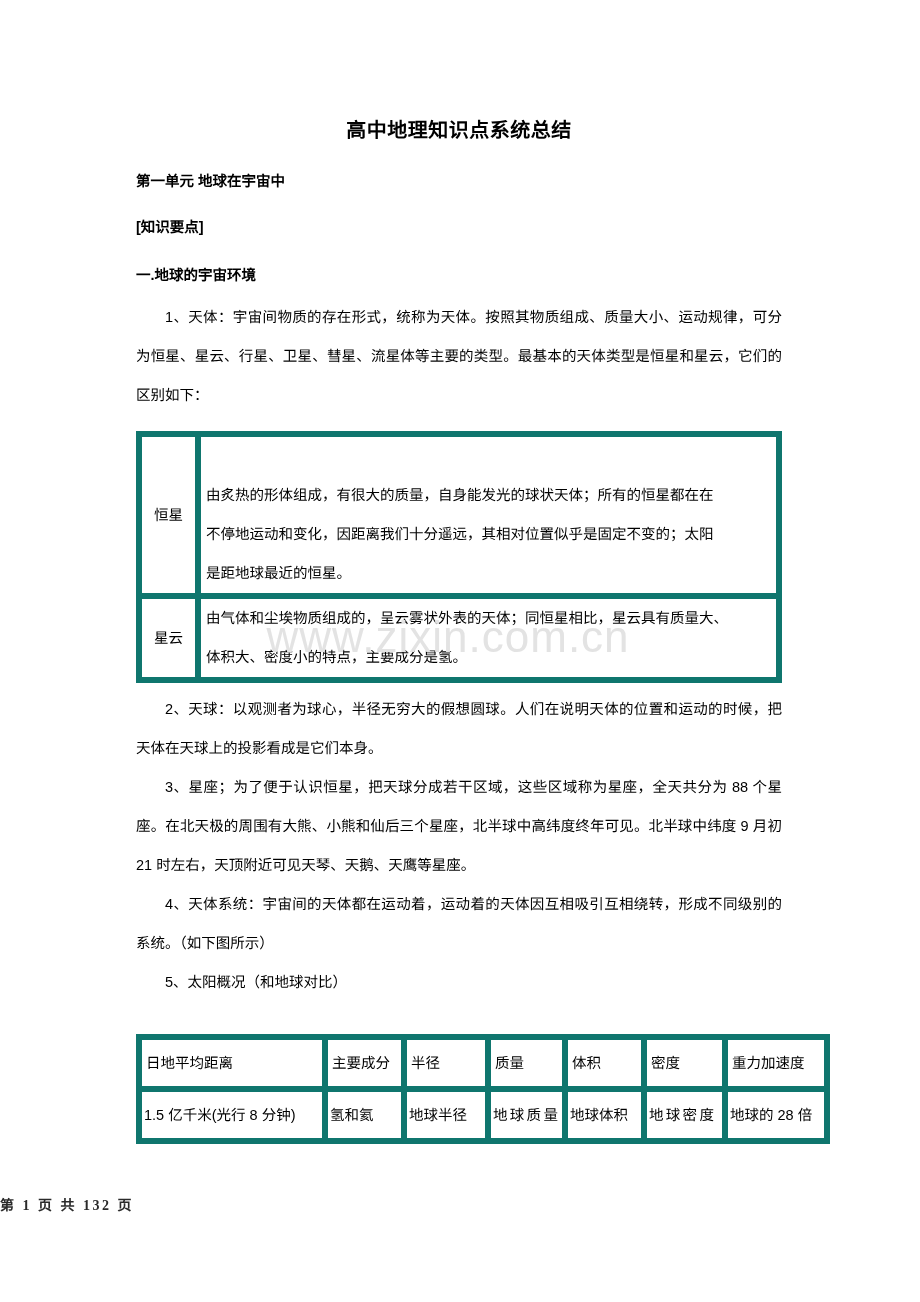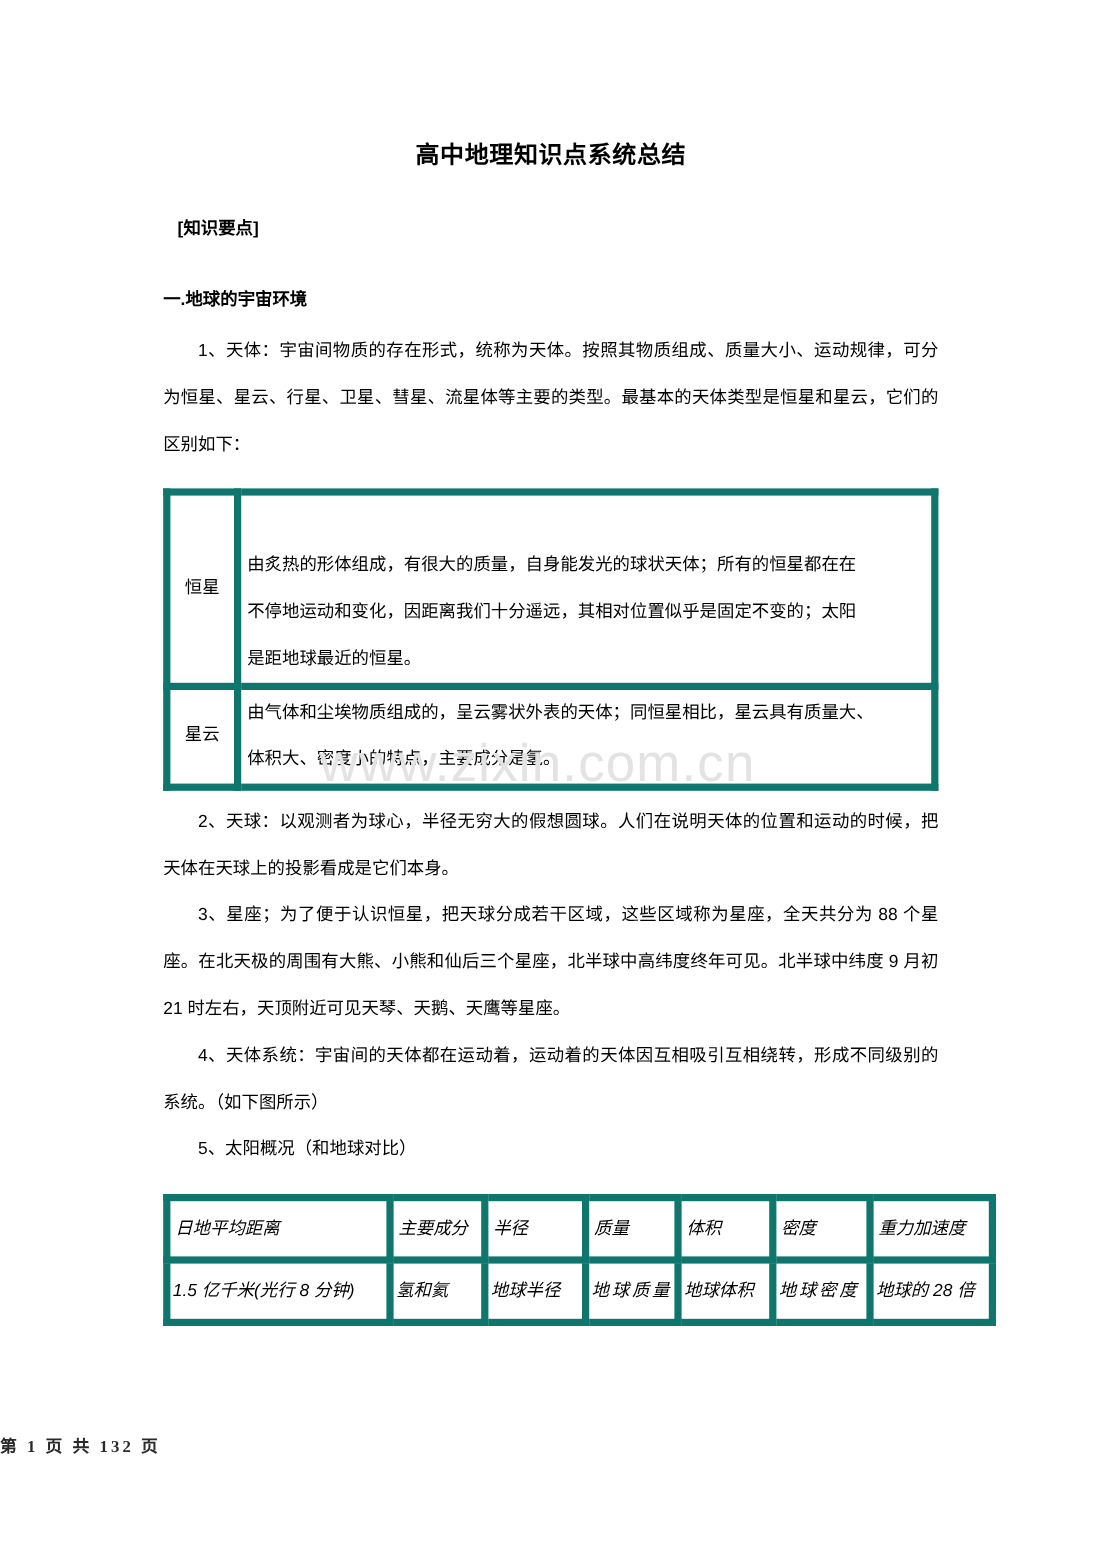--- a/index.html
+++ b/index.html
@@ -57,21 +57,21 @@
     line-height: 1.2;
   }
   .unit-heading {
     margin: 0;
     padding-top: 31px;
     font-size: 14.5px;
     font-weight: bold;
     line-height: 1.2;
   }
   .bracket-heading {
-    margin: 12px;
+    margin: 0;
     padding-top: 29px;
     font-size: 14.5px;
     font-weight: bold;
     line-height: 1.2;
   }
   .section-heading {
     margin: 0;
     padding-top: 30px;
     font-size: 14.5px;
     font-weight: bold;
@@ -126,22 +126,21 @@
     line-height: 39px;
     white-space: nowrap;
     overflow: hidden;
   }
   .def-table .desc-cell .pad-line {
     line-height: 39px;
   }
 
   
   .cmp-table {
-    margin-top: 17px;
-    font-style: italic;
+    margin-top: 32px;
   }
   .cmp-table td {
     height: 46px;
     line-height: 46px;
     white-space: nowrap;
   }
   .cmp-table td .cell-inner {
     display: block;
     padding-left: 4px;
     overflow: visible;
@@ -182,20 +181,21 @@
 <body>
 
 <div class="page">
 
   <div class="watermark">www.zixin.com.cn</div>
 
   <div class="content">
 
     <h1 class="doc-title">高中地理知识点系统总结</h1>
 
+    <div class="unit-heading">第一单元  地球在宇宙中</div>
 
     <div class="bracket-heading">[知识要点]</div>
 
     <div class="section-heading">一.地球的宇宙环境</div>
 
     <p class="para first-after-heading">1、天体：宇宙间物质的存在形式，统称为天体。按照其物质组成、质量大小、运动规律，可分为恒星、星云、行星、卫星、彗星、流星体等主要的类型。最基本的天体类型是恒星和星云，它们的区别如下：</p>
 
     <table class="def-table">
       <tbody>
         <tr>

